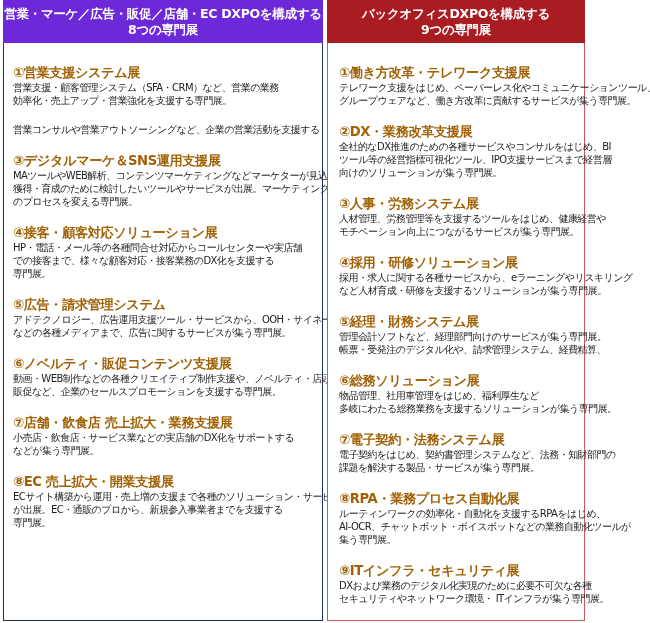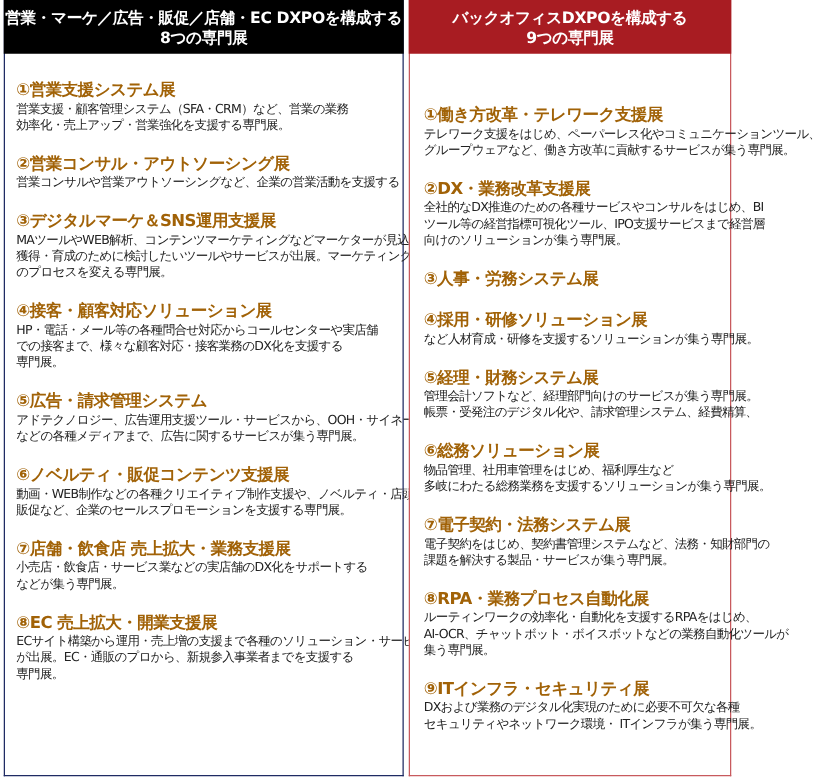--- a/index.html
+++ b/index.html
@@ -2,24 +2,24 @@
 <html><head>
   <meta charset="utf-8">
   <style>
     * { box-sizing: border-box; margin: 0; padding: 0; }
     html, body { width: 650px; height: 623px; background: #ffffff; overflow: hidden; }
     body { font-family: "DejaVu Sans", "Liberation Sans", sans-serif; color: #1a1a1a; position: relative; }
     .panel { position: absolute; top: 0; background: #fff; }
     .panel.left { left: 3px; width: 320px; height: 621px; border: 1px solid #1f2b63; border-top: none; }
     .panel.right { left: 327px; width: 258px; height: 621px; border: 1px solid #c85a5e; border-top: none; }
     .panel-header { height: 43px; display: flex; flex-direction: column; align-items: center; justify-content: center; color: #fff; font-weight: bold; font-size: 12.5px; line-height: 16px; text-align: center; letter-spacing: -0.3px; }
-    .panel.left .panel-header { background: #000000; margin: 0 -1px; }
+    .panel.left .panel-header { background: #6d28d9; margin: 0 -1px; }
     .panel.right .panel-header { background: #a81c22; margin: 0 -1px; }
     .sections { padding: 21px 0 0 9px; }
-    .panel.right .sections { padding-left: 11px; margin-top: 20px; }
+    .panel.right .sections { padding-left: 11px; }
     .section { margin-bottom: 16px; }
     .section-title { font-size: 13.2px; font-weight: bold; line-height: 17px; white-space: nowrap; letter-spacing: -0.4px; color: #a16207; }
     .section-desc { font-size: 10px; line-height: 13px; color: #222; letter-spacing: -0.55px; }
     .section-desc span { display: block; white-space: nowrap; }
   </style>
 </head>
 <body>
 
 <div class="panel left">
   <div class="panel-header">
@@ -28,21 +28,20 @@
   </div>
   <div class="sections">
     <div class="section">
       <div class="section-title">①営業支援システム展</div>
       <div class="section-desc">
         <span>営業支援・顧客管理システム（SFA・CRM）など、営業の業務</span>
         <span>効率化・売上アップ・営業強化を支援する専門展。</span>
       </div>
     </div>
     <div class="section">
-      <div class="section-title">②営業コンサル・アウトソーシング展</div>
       <div class="section-desc">
         <span>営業コンサルや営業アウトソーシングなど、企業の営業活動を支援する</span>
       </div>
     </div>
     <div class="section">
       <div class="section-title">③デジタルマーケ＆SNS運用支援展</div>
       <div class="section-desc">
         <span>MAツールやWEB解析、コンテンツマーケティングなどマーケターが見込客</span>
         <span>獲得・育成のために検討したいツールやサービスが出展。マーケティング</span>
         <span>のプロセスを変える専門展。</span>
@@ -104,24 +103,29 @@
     <div class="section">
       <div class="section-title">②DX・業務改革支援展</div>
       <div class="section-desc">
         <span>全社的なDX推進のための各種サービスやコンサルをはじめ、BI</span>
         <span>ツール等の経営指標可視化ツール、IPO支援サービスまで経営層</span>
         <span>向けのソリューションが集う専門展。</span>
       </div>
     </div>
     <div class="section">
       <div class="section-title">③人事・労務システム展</div>
+      <div class="section-desc">
+        <span>人材管理、労務管理等を支援するツールをはじめ、健康経営や</span>
+        <span>モチベーション向上につながるサービスが集う専門展。</span>
+      </div>
     </div>
     <div class="section">
       <div class="section-title">④採用・研修ソリューション展</div>
       <div class="section-desc">
+        <span>採用・求人に関する各種サービスから、eラーニングやリスキリング</span>
         <span>など人材育成・研修を支援するソリューションが集う専門展。</span>
       </div>
     </div>
     <div class="section">
       <div class="section-title">⑤経理・財務システム展</div>
       <div class="section-desc">
         <span>管理会計ソフトなど、経理部門向けのサービスが集う専門展。</span>
         <span>帳票・受発注のデジタル化や、請求管理システム、経費精算、</span>
       </div>
     </div>

